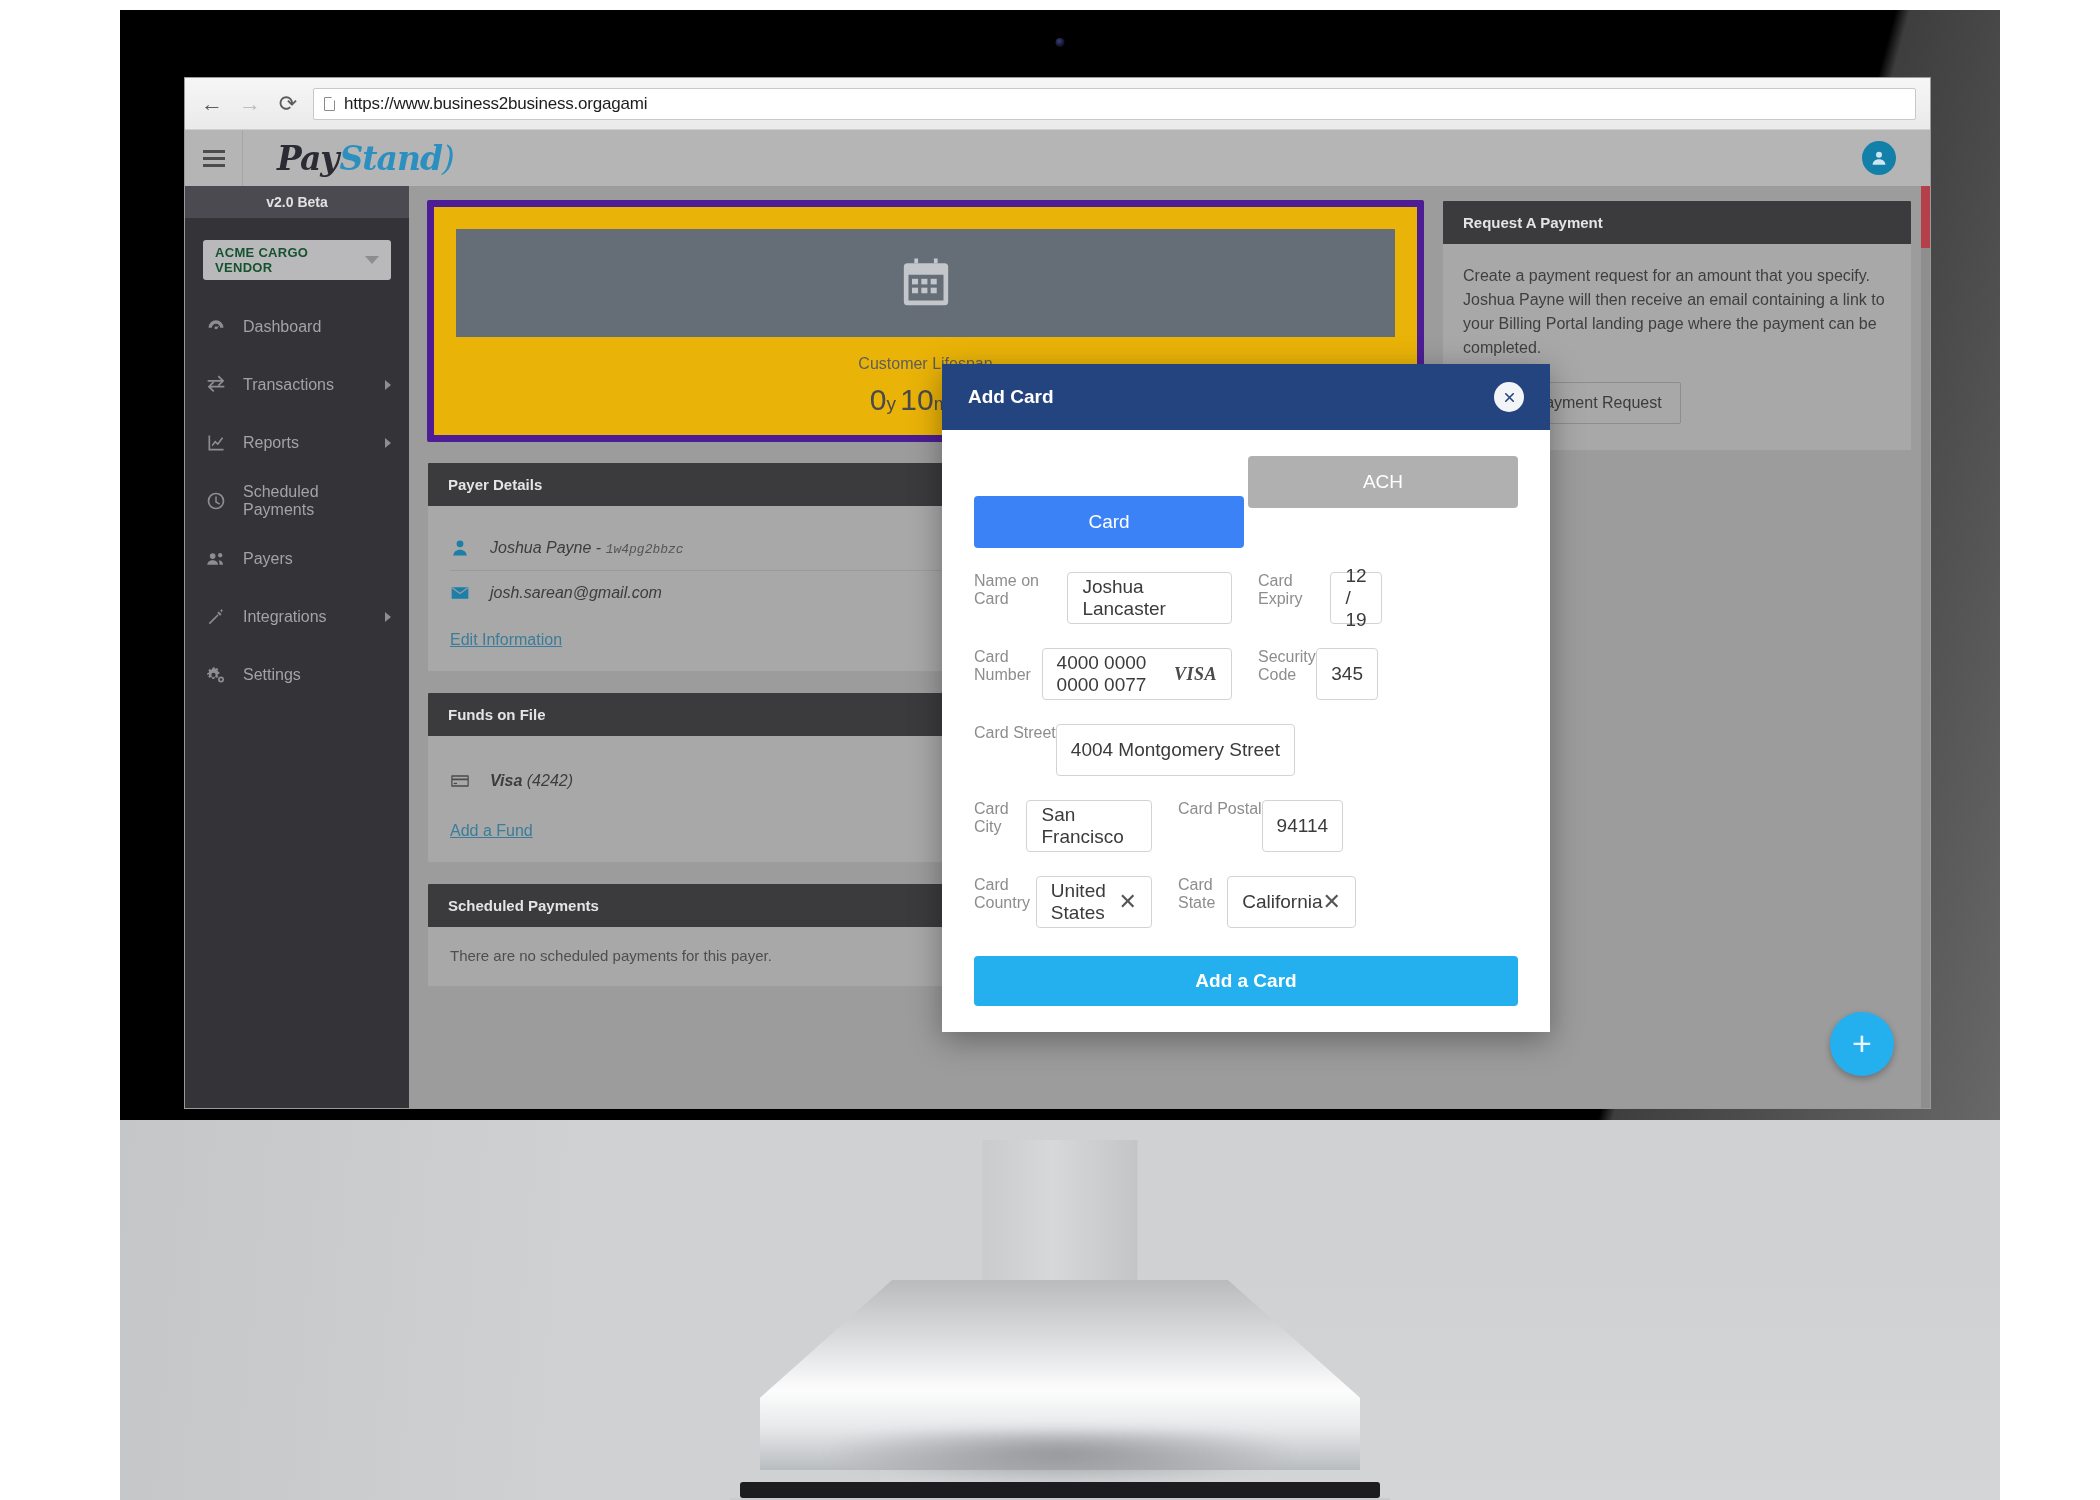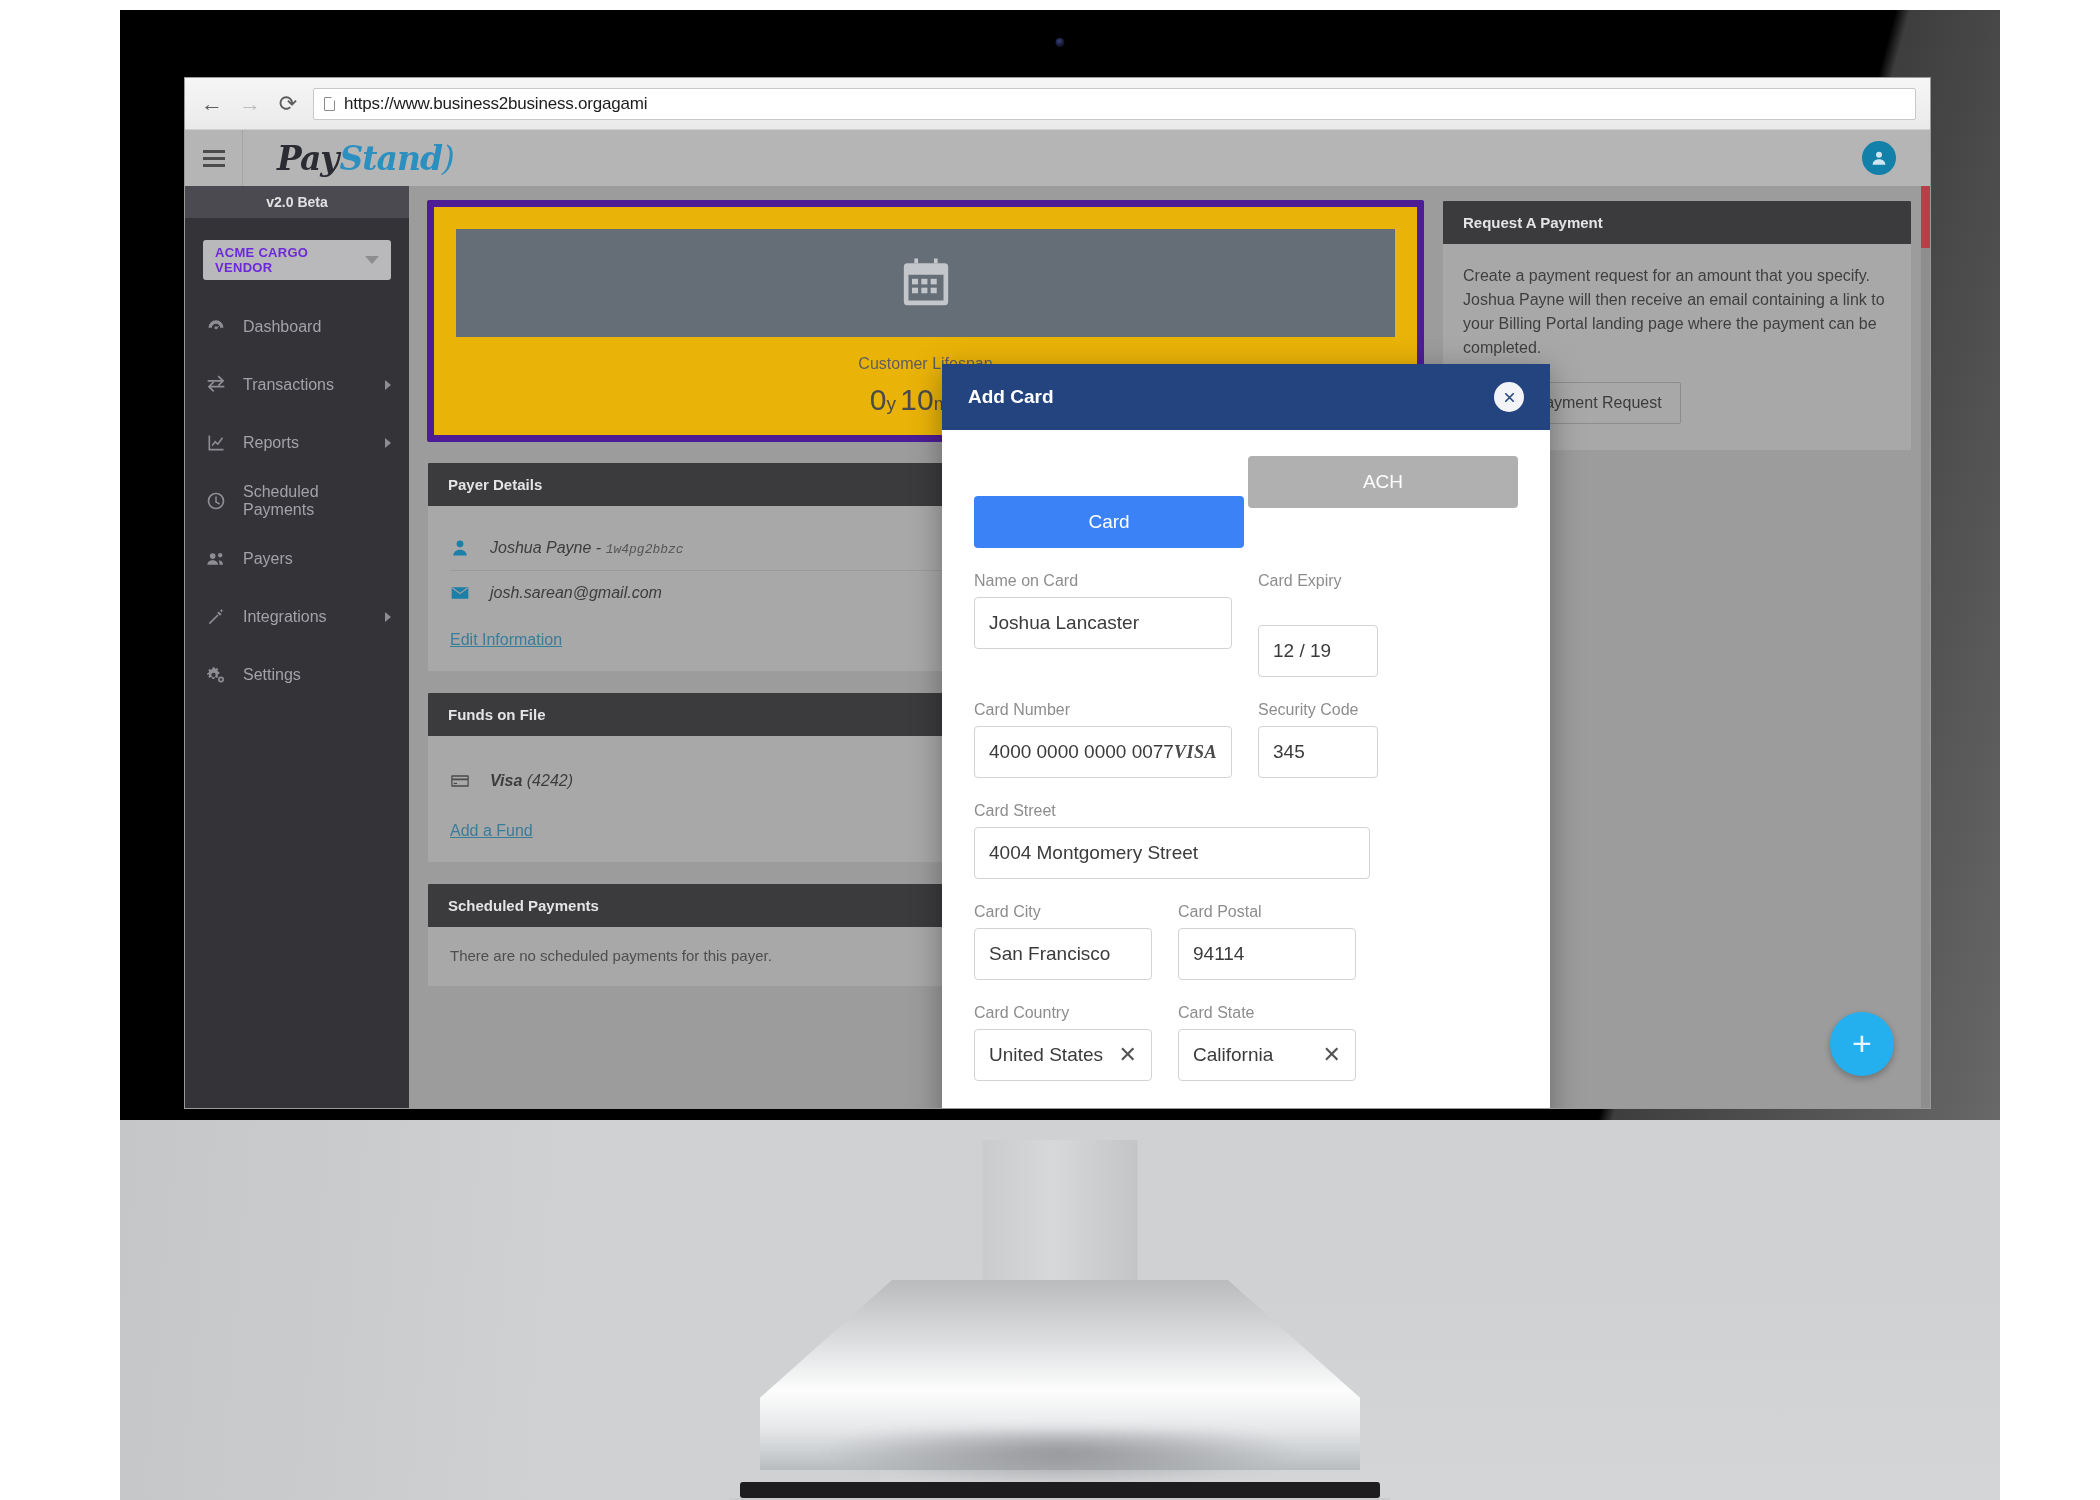--- a/index.html
+++ b/index.html
@@ -134,21 +134,21 @@
   
   .sidebar { width: 224px; background: #333338; flex: none; }
   .ver {
     height: 32px; background:#4a4a50; color:#e2e2e4; font-size: 14px;
     font-weight: 700; display:flex; align-items:center; justify-content:center;
   }
   .org-select {
     margin: 22px 18px 0 18px; height: 40px; background:#b9b9bb; border-radius: 3px;
     display:flex; align-items:center; padding: 0 12px;
   }
-  .org-name { font-size: 13px; font-weight: 700; color:#6d28d9; letter-spacing: .3px; }
+  .org-name { font-size: 13px; font-weight: 700; color:#14532d; letter-spacing: .3px; }
   .caret { margin-left:auto; width:0;height:0;border-left:7px solid transparent;border-right:7px solid transparent;border-top:8px solid #8d8d8f; }
   .nav { margin-top: 18px; }
   .nav-item {
     display:flex; align-items:center; height: 58px; padding: 0 18px 0 20px; gap: 16px;
   }
   .nav-ico { width: 22px; display:flex; align-items:center; justify-content:center; color:#8d8d93; flex:none; }
   .nav-ico svg { width: 20px; height: 20px; fill: #8d8d93; }
   .nav-label { font-size: 16px; color:#a2a2a8; }
   .nav-arrow { margin-left:auto; width:0;height:0;border-top:5px solid transparent;border-bottom:5px solid transparent;border-left:6px solid #8d8d93; }
 
@@ -225,21 +225,21 @@
 
   .tabs { display:flex; gap: 4px; }
   .tab {
     flex: 1; height: 52px; display:flex; align-items:center; justify-content:center;
     font-size: 19px; color:#ffffff; border-radius: 4px;
   }
   .tab.active { background:#3b82f6;margin-top:40px; }
   .tab.inactive { background:#b0b0b0; }
 
   .field-row { display:flex; gap: 26px; margin-top: 24px; }
-  .field { display:flex; flex-direction:column; }
+  .field { display:flex; flex-direction:row; }
   .field-label { font-size: 16px; color:#8d8d8d; margin-bottom: 7px; }
   .field-input {
     height: 52px; border:1px solid #d3d3d3; border-radius:4px;
     display:flex; align-items:center; padding: 0 14px; background:#fff;
   }
   .field-val { font-size: 19px; color:#3b3b3b; }
   .visa {
     margin-left:auto; font-family:"Liberation Serif", serif;
     font-style: italic; font-weight: 700; font-size: 18px; color:#4a4a4a; letter-spacing: .5px;
   }

